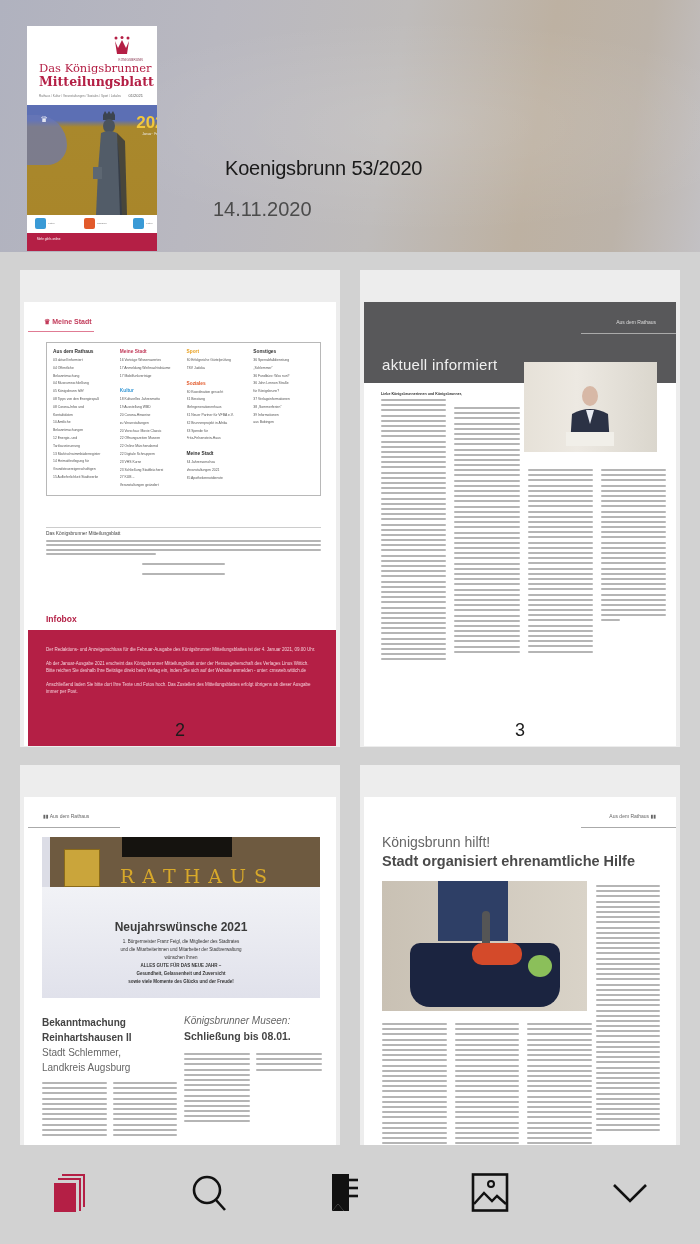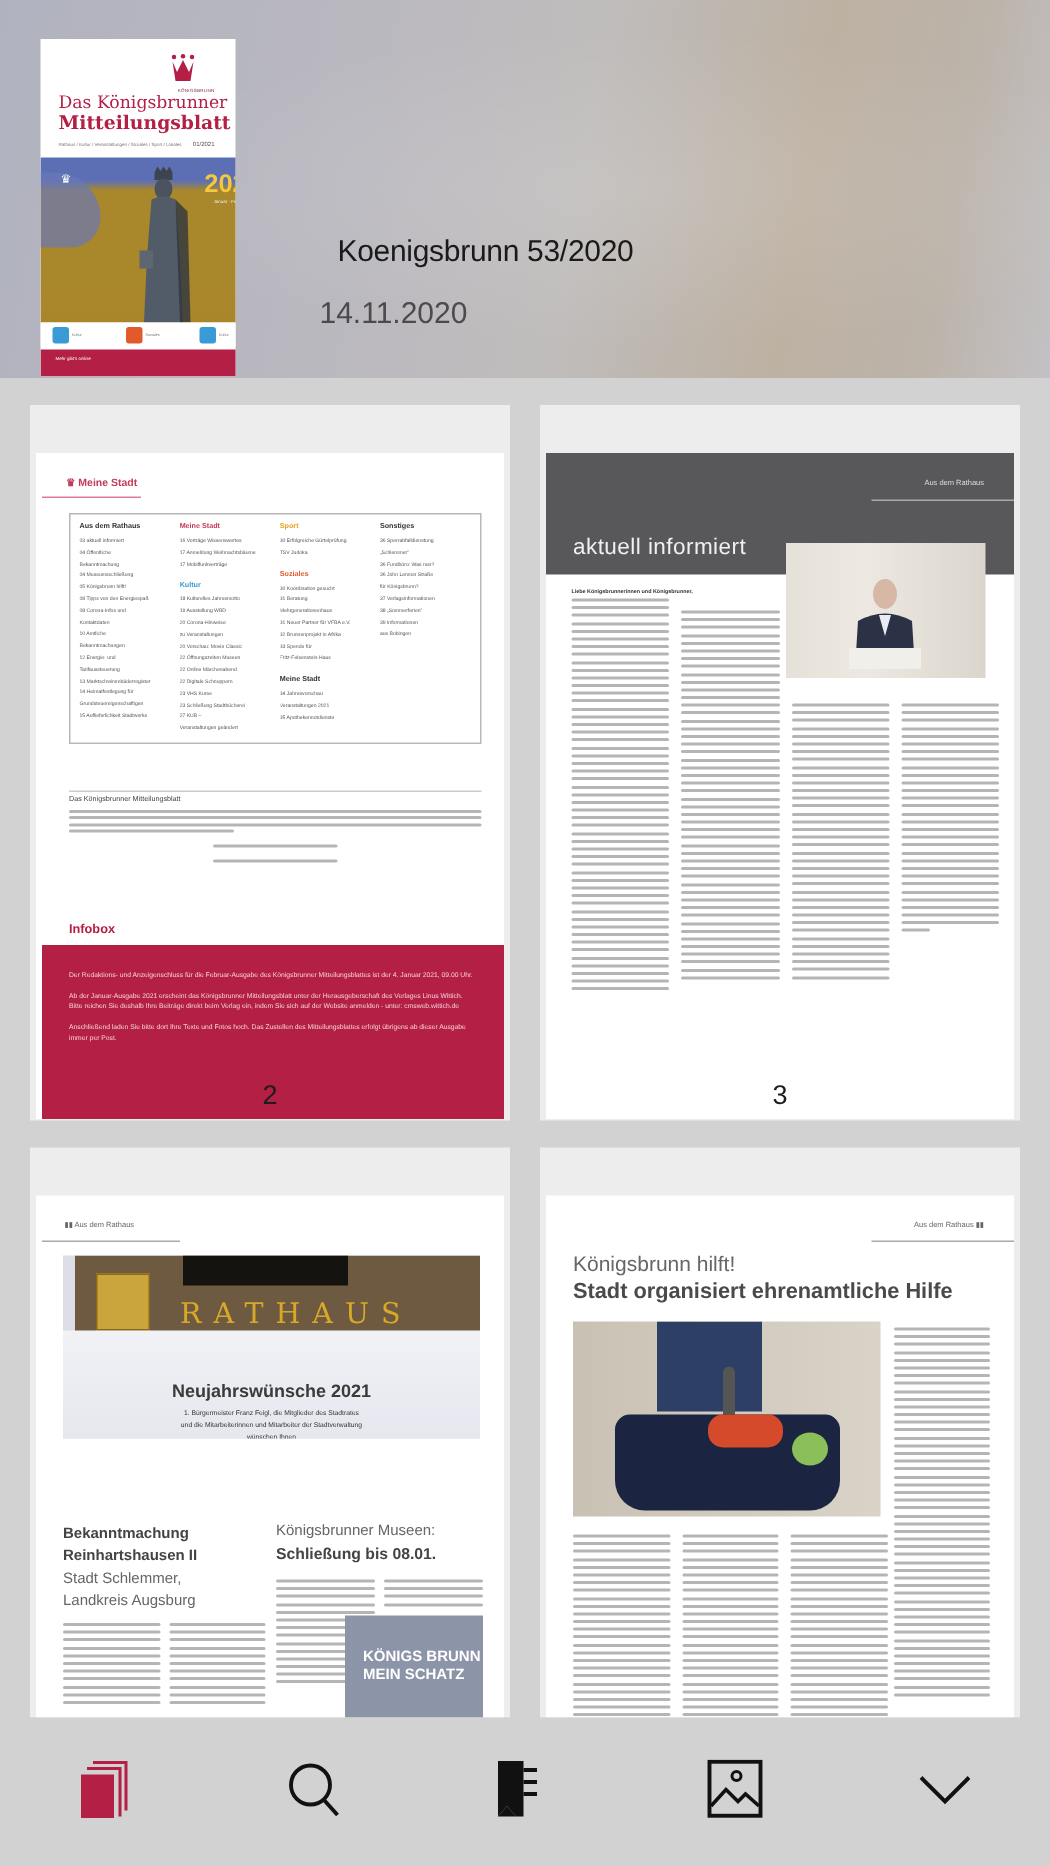--- a/index.html
+++ b/index.html
@@ -67,32 +67,32 @@
   .p3-band .rh-line { position: absolute; right: 0; top: 31px; width: 95px; height: 1px; background: #aaa; }
   .p3-band .ti { position: absolute; left: 18px; top: 54px; font-size: 15px; color: #f0f0f0; letter-spacing: .3px; }
   .p3-photo { position: absolute; left: 160px; top: 60px; width: 133px; height: 90px;
     background: linear-gradient(90deg, #e6e1d8 0%, #ede9e2 40%, #dad6cd 100%); }
   .p3-photo .man { position: absolute; left: 42px; top: 22px; width: 48px; height: 62px; }
   .p3-cols { position: absolute; left: 17px; top: 90px; right: 10px; bottom: 10px; }
 
   
   .p4-head { position: absolute; left: 19px; top: 16px; font-size: 5px; color: #666; }
   .p4-head-line { position: absolute; left: 4px; top: 30px; width: 92px; height: 1px; background: #aaa; }
-  .p4-photo { position: absolute; left: 18px; top: 40px; width: 278px; height: 122px; background: #dcdde6; overflow: hidden; }
+  .p4-photo { position: absolute; left: 18px; top: 40px; width: 278px; height: 161px; background: #dcdde6; overflow: hidden; }
   .p4-photo .wall { position: absolute; left: 8px; top: 0; width: 270px; height: 60px; background: #6e5a40; }
   .p4-photo .dark { position: absolute; left: 80px; top: 0; width: 110px; height: 20px; background: #15130f; }
   .p4-photo .snow { position: absolute; left: 0; top: 50px; width: 100%; height: 120px; background: linear-gradient(180deg, #f1f2f6, #dfe0ea); }
   .p4-photo .crest { position: absolute; left: 22px; top: 12px; width: 36px; height: 38px; background: #caa53b; border: 1px solid #8a6a1a; }
   .p4-photo .rath { position: absolute; left: 78px; top: 28px; font-family: "DejaVu Serif", serif; font-size: 19px; letter-spacing: 8px; color: #d8a929; }
   .p4-photo .nj { position: absolute; left: 0; right: 0; top: 83px; text-align: center; font-weight: bold; font-size: 12px; color: #3b3b3b; }
   .p4-photo .nj-t { position: absolute; left: 14px; right: 14px; top: 101px; text-align: center; font-size: 4.5px; color: #333; line-height: 8px; }
   .p4-photo .nj-t b { display: block; }
   .p4-left-t { position: absolute; left: 18px; top: 218px; font-size: 10px; font-weight: bold; color: #444; line-height: 15px; }
   .p4-left-s { position: absolute; left: 18px; top: 248px; font-size: 10px; color: #666; line-height: 15px; }
-  .p4-right-t1 { position: absolute; left: 160px; top: 218px; font-size: 10px; color: #666; }
+  .p4-right-t1 { position: absolute; left: 160px; top: 218px; font-size: 10px; color: #666; font-style: italic; }
   .p4-right-t2 { position: absolute; left: 160px; top: 233px; font-size: 10.5px; font-weight: bold; color: #444; }
   .p4-museum { position: absolute; left: 206px; top: 280px; width: 92px; height: 80px; background: #8c94a8; }
   .p4-museum span { position: absolute; left: 12px; top: 22px; font-size: 10px; color: #fff; font-weight: bold; line-height: 12px; }
 
   
   .p5-head { position: absolute; right: 20px; top: 16px; font-size: 5px; color: #666; }
   .p5-head-line { position: absolute; right: 0; top: 30px; width: 95px; height: 1px; background: #aaa; }
   .p5-t1 { position: absolute; left: 18px; top: 37px; font-size: 14px; color: #666; }
   .p5-t2 { position: absolute; left: 18px; top: 56px; font-size: 14.5px; font-weight: bold; color: #4a4a4a; }
   .p5-photo { position: absolute; left: 18px; top: 84px; width: 205px; height: 130px; background: linear-gradient(90deg, #c9c1b4, #d9d3c8); overflow: hidden; }
@@ -538,23 +538,20 @@
               <i></i>
               <i></i>
             </div>
           <div class="lines" style="flex:1;">
               <i></i>
               <i></i>
               <i></i>
               <i></i>
             </div>
         </div>
-        <div class="p4-museum">
-          <span>KÖNIGS BRUNN MEIN SCHATZ</span>
-        </div>
       </div>
     </div>
 
     <div class="tile" style="left:360px; top:513px; width:320px; height:390px;">
       <div class="page" style="height:400px;">
         <div class="p5-head"><span>Aus dem Rathaus</span> ▮▮</div>
         <div class="p5-head-line"></div>
         <div class="p5-t1">Königsbrunn hilft!</div>
         <div class="p5-t2">Stadt organisiert ehrenamtliche Hilfe</div>
         <div class="p5-photo">

